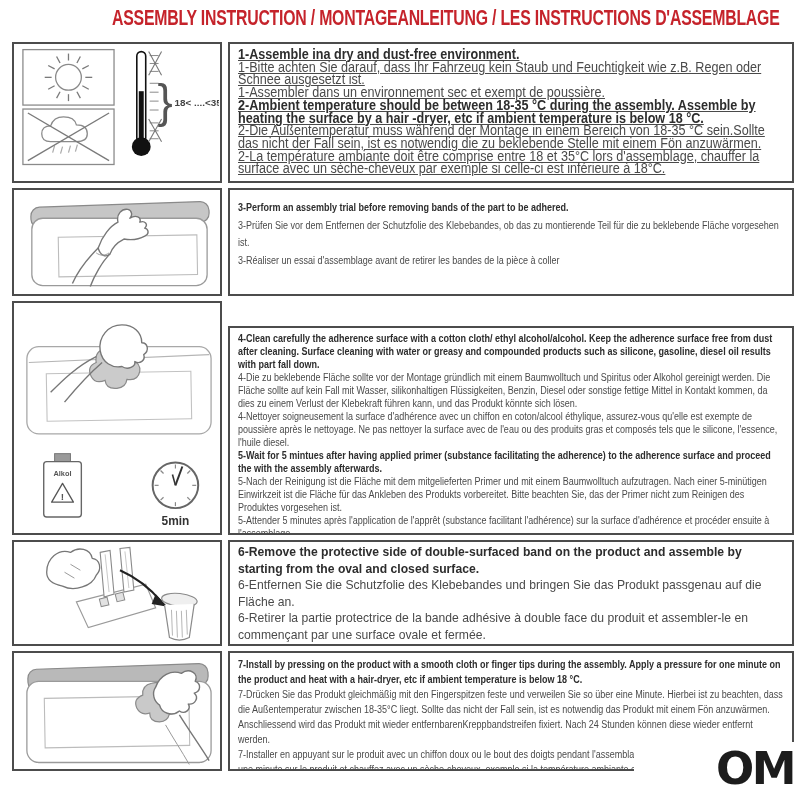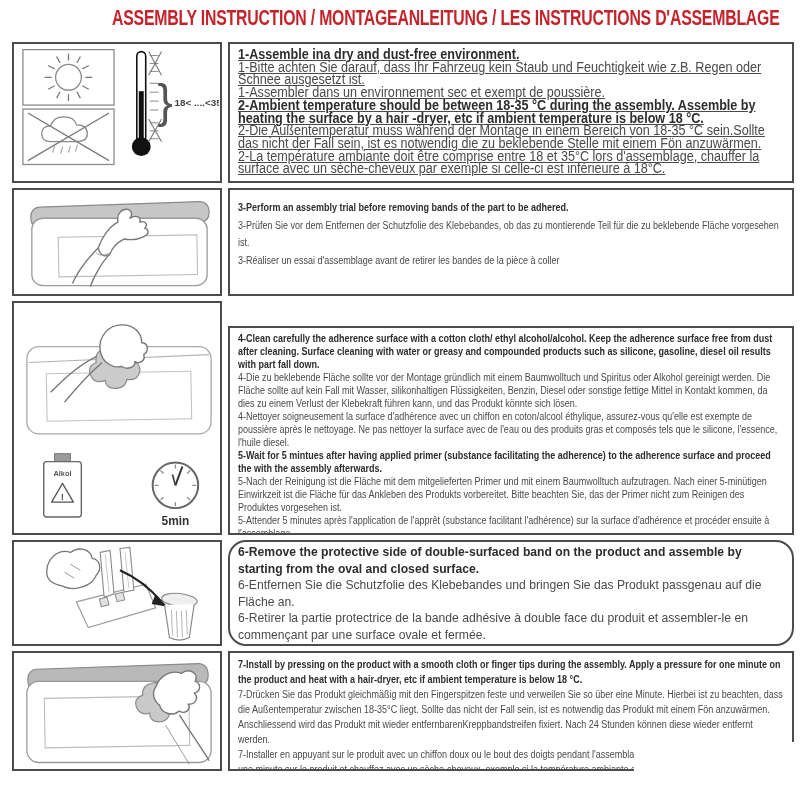--- a/index.html
+++ b/index.html
@@ -26,21 +26,21 @@
   .txt{transform:scaleX(0.9);transform-origin:0 0;width:111%;}
   .right p{margin:0;}
   .b{font-weight:bold;color:#2d2d2d;}
   .gap{margin-top:11px;}
   .f1{font-size:14px;line-height:12.7px;text-decoration:underline;}
   .f2{font-size:10px;line-height:17.5px;}
   .f3{font-size:10px;line-height:13px;margin-top:25px;}
   .f4{font-size:13.5px;line-height:16.5px;}
   .f5{font-size:10px;line-height:15px;}
   .pt9{padding-top:9px;}
-  .pt2{padding-top:2px;border-radius:18px;}
+  .pt2{padding-top:2px;}
   .r3gap{margin-top:13px;}
   .logo{
     position:absolute;left:634px;top:742px;width:160px;height:52px;background:#fff;
     display:flex;align-items:center;justify-content:flex-end;
     font-family:"DejaVu Sans", sans-serif;font-weight:bold;font-size:45px;
     letter-spacing:-2.5px;line-height:1;
   }
   .logo .k{color:#1c1c1c;}
   .logo .r{color:#d8282e;}
   .ill-stroke{stroke:#8a8a8a;fill:none;stroke-width:1.3;}
@@ -260,13 +260,14 @@
     <div class="txt">
       <p class="b">7-Install by pressing on the product with a smooth cloth or finger tips during the assembly. Apply a pressure for one minute on the product and heat with a hair-dryer, etc if ambient temperature is below 18 °C.</p>
       <p>7-Drücken Sie das Produkt gleichmäßig mit den Fingerspitzen feste und verweilen Sie so über eine Minute. Hierbei ist zu beachten, dass die Außentemperatur zwischen 18-35°C liegt. Sollte das nicht der Fall sein, ist es notwendig das Produkt mit einem Fön anzuwärmen. Anschliessend wird das Produkt mit wieder entfernbarenKreppbandstreifen fixiert. Nach 24 Stunden können diese wieder entfernt werden.</p>
       <p>7-Installer en appuyant sur le produit avec un chiffon doux ou le bout des doigts pendant l'assemblage. Appliquez une pression pendant une minute sur le produit et chauffez avec un sèche-cheveux, exemple si la température ambiante est inférieure à 18°C</p>
     </div>
   </div>
 
 </div>
 
 <div class="logo">
+  <span class="k">OM</span>
 </div>
 
 </body></html>

